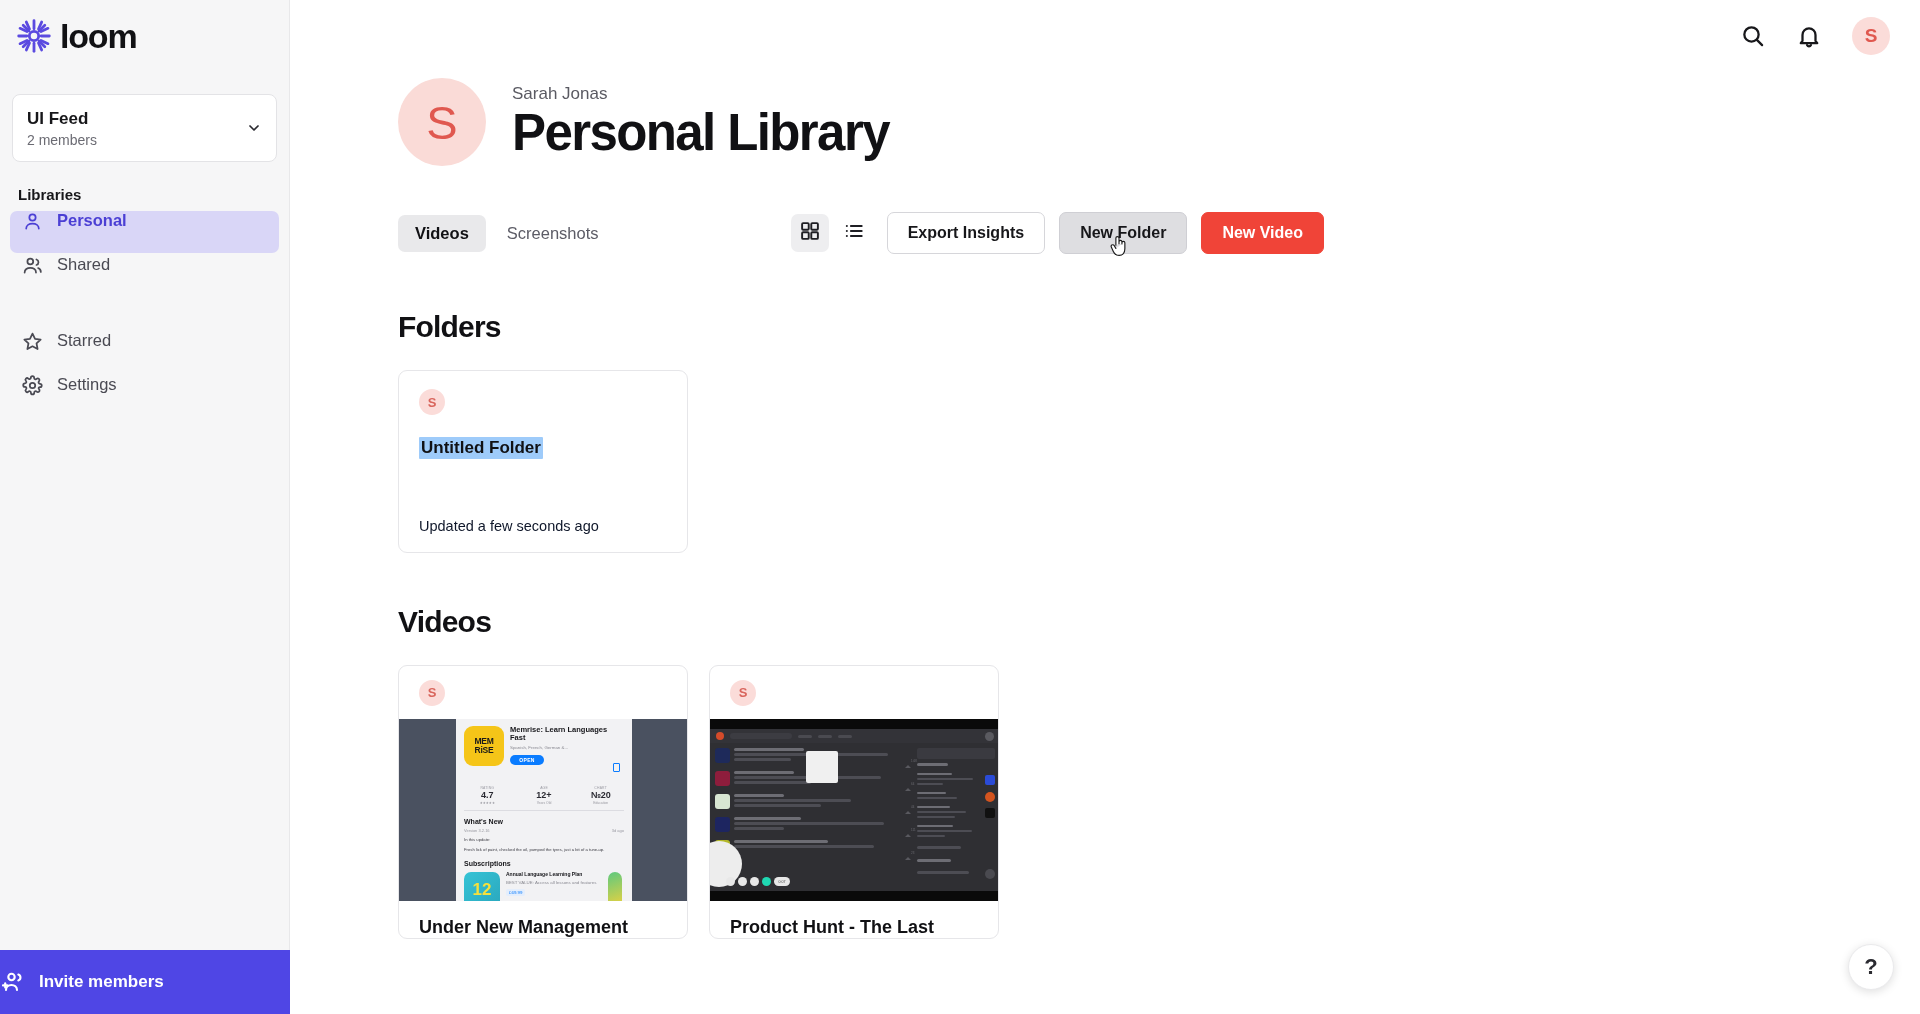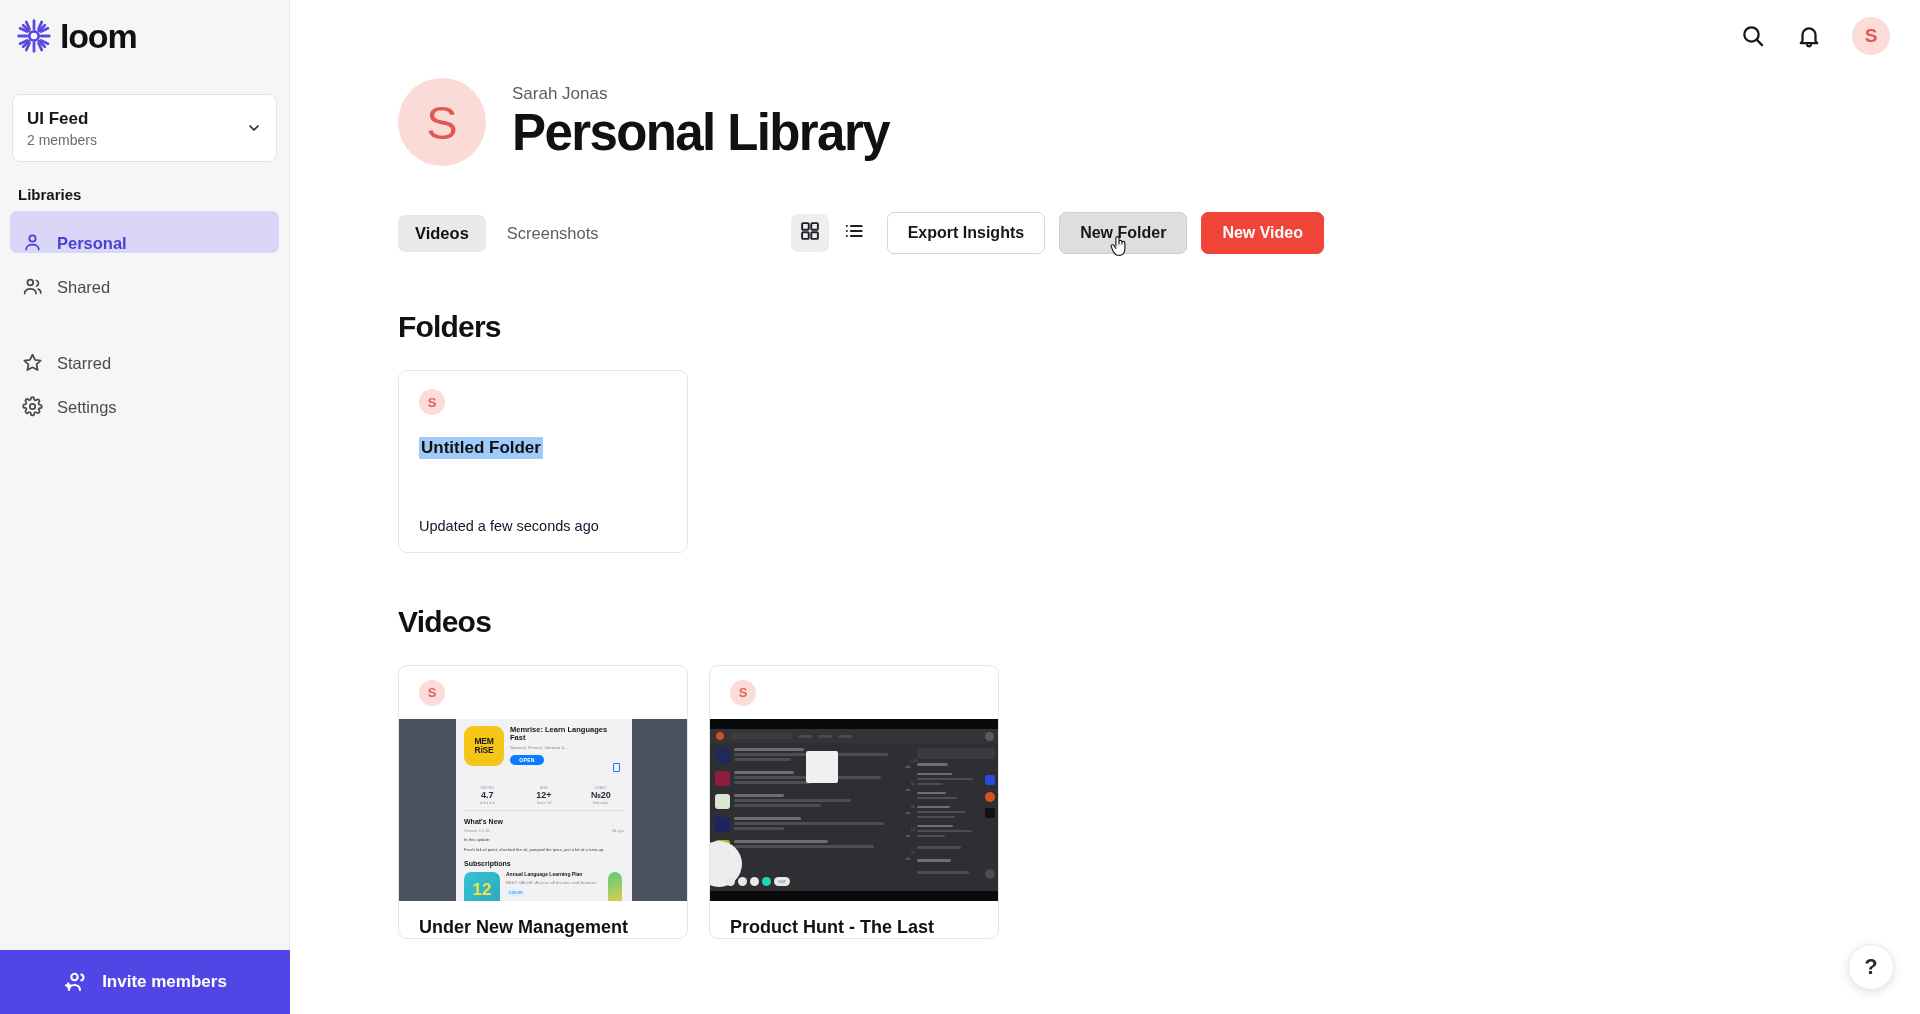--- a/index.html
+++ b/index.html
@@ -44,36 +44,36 @@
   .ts-name { font-size: 17px; font-weight: 700; color: #17171a; line-height: 1.3; }
   .ts-members { font-size: 14px; color: #6b6b73; margin-top: 2px; }
   .chev { width: 16px; height: 16px; flex: 0 0 16px; color: #2a2a30; }
 
   .section-label {
     font-size: 15px; font-weight: 700; color: #17171a;
     padding: 24px 0 8px 18px;
   }
   .nav-group { padding: 0 10px; }
   .nav-item {
-    display: flex; align-items: flex-end; gap: 14px;
+    display: flex; align-items: flex-start; gap: 14px;
     height: 42px; padding: 0 12px;
     border-radius: 7px; cursor: pointer;
     color: #4a4a53; font-size: 16.5px;
     margin-bottom: 2px;
   }
   .nav-item .nav-ico { width: 21px; height: 21px; flex: 0 0 21px; color: #4a4a53; display:block; }
   .nav-item.active { background: #d9d6f7; color: #4b3fd4; font-weight: 600; }
   .nav-item.active .nav-ico { color: #4b3fd4; }
   .nav-gap { height: 32px; }
 
   .invite-bar {
     position: absolute; left: 0; bottom: 0;
     width: 290px; height: 64px;
     background: #4f46e5;
-    display: flex; align-items: center; justify-content: center;
+    display: flex; align-items: center; 
     gap: 15px; cursor: pointer;
   }
   .invite-bar .inv-ico { width: 24px; height: 24px; color: #fff; flex: 0 0 24px; }
   .invite-bar .inv-label { color: #fff; font-size: 17px; font-weight: 700; }
 
   
   .main { flex: 1; position: relative; height: 1014px; overflow: hidden; background: #fff; }
 
   .topbar {
     height: 72px; display: flex; align-items: center;

